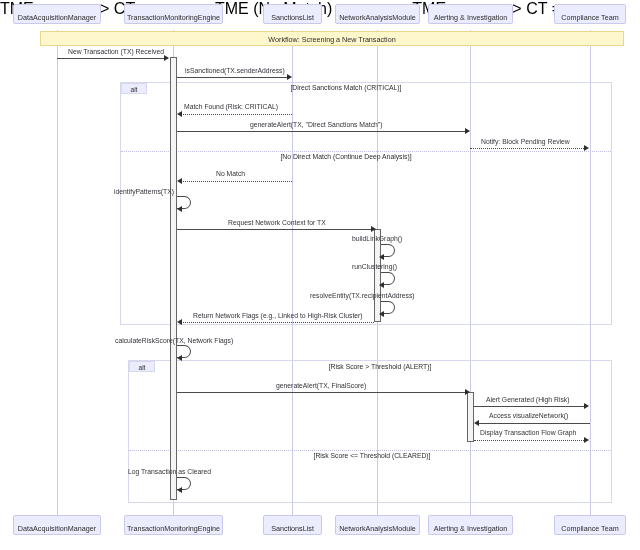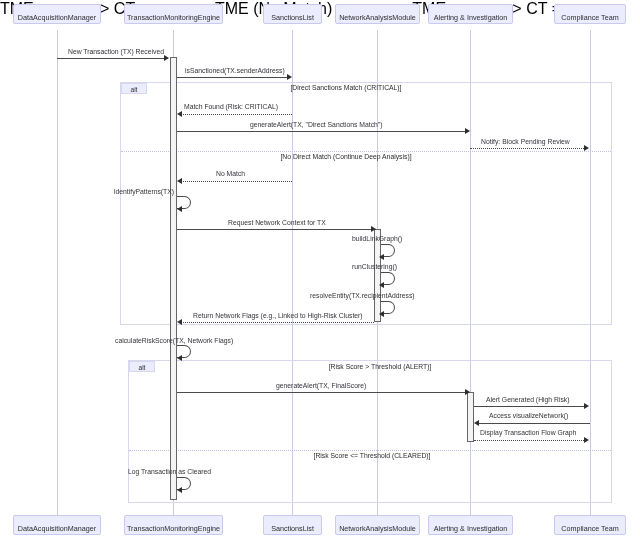--- a/index.html
+++ b/index.html
@@ -140,20 +140,21 @@
 
   
   <div class="lifeline" style="left:57px;  top:30px; height:485px;"></div>
   <div class="lifeline" style="left:173px; top:30px; height:485px;"></div>
   <div class="lifeline" style="left:292px; top:30px; height:485px;"></div>
   <div class="lifeline" style="left:377px; top:30px; height:485px;"></div>
   <div class="lifeline" style="left:470px; top:30px; height:485px;"></div>
   <div class="lifeline" style="left:590px; top:30px; height:485px;"></div>
 
   
+  <div class="banner" style="left:40px; top:31px; width:584px;">Workflow: Screening a New Transaction</div>
 
   
   <div class="alt-frame" style="left:120px; top:82px; width:492px; height:243px;"></div>
   <div class="alt-tag" style="left:121px; top:83px;">alt</div>
   <div class="cond-label" style="left:246px; top:84px; width:200px;">[Direct Sanctions Match (CRITICAL)]</div>
   <div class="alt-divider" style="left:121px; top:151px; width:490px;"></div>
   <div class="cond-label" style="left:236px; top:153px; width:220px;">[No Direct Match (Continue Deep Analysis)]</div>
 
   
   <div class="alt-frame" style="left:128px; top:360px; width:484px; height:143px;"></div>

